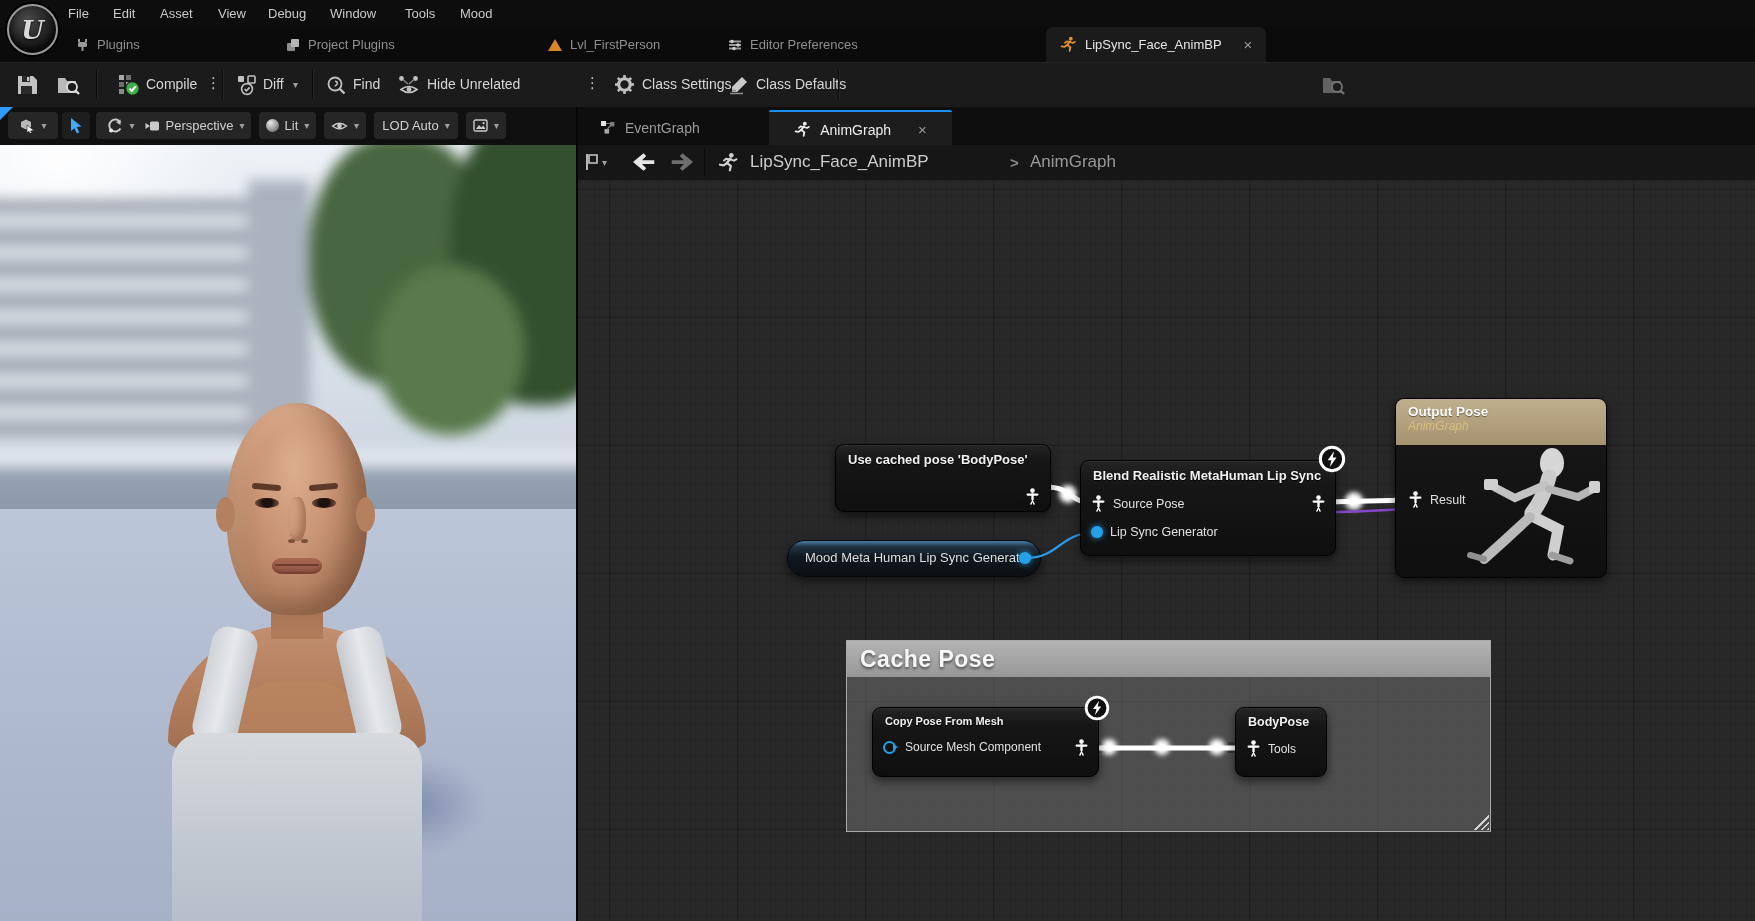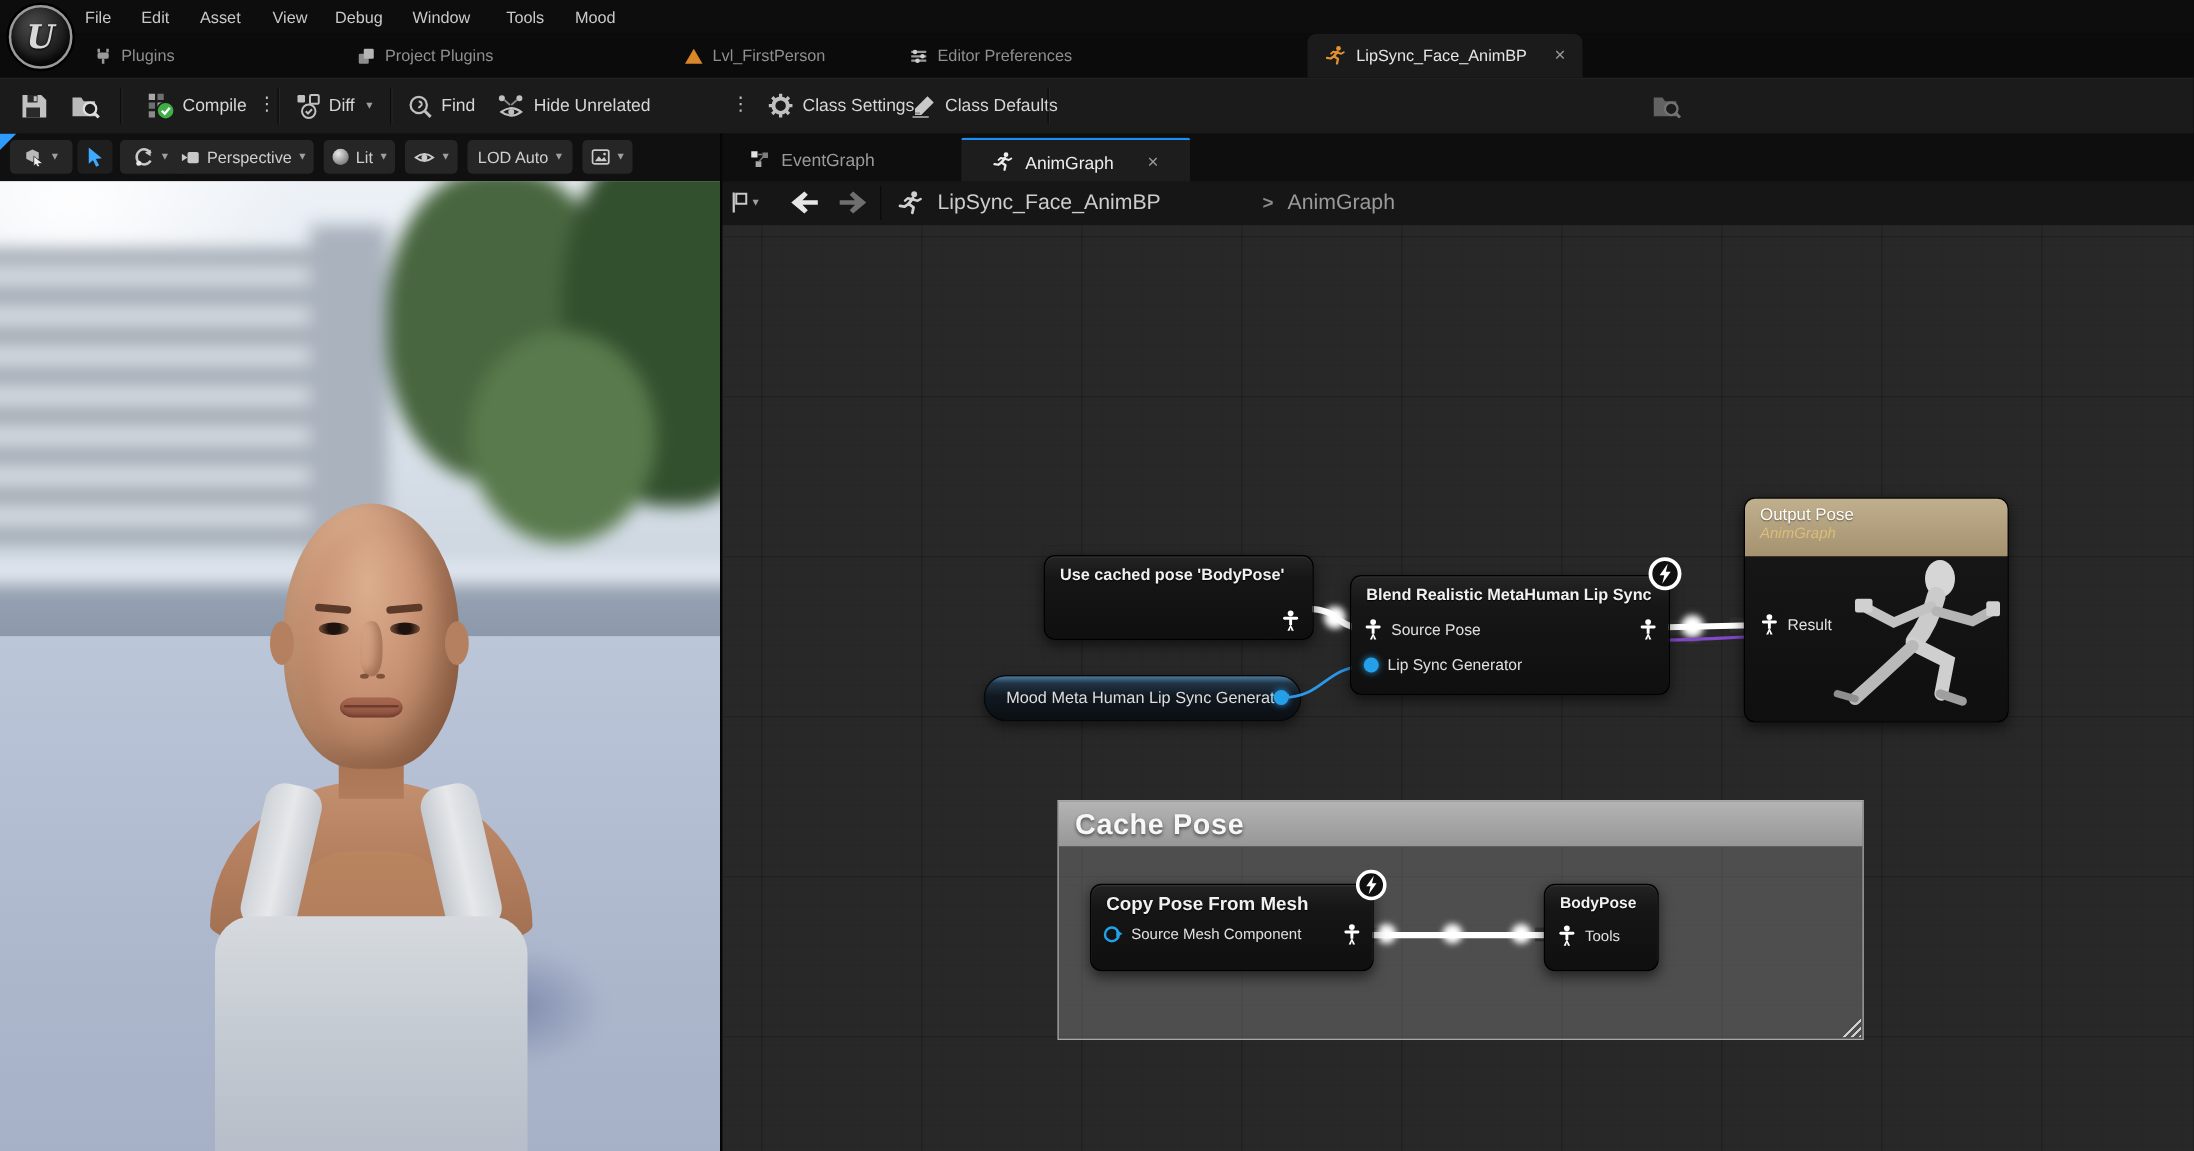--- a/index.html
+++ b/index.html
@@ -129,21 +129,21 @@
   .ntitle{padding:7px 12px 3px;font-size:13px;font-weight:bold;color:#f1f1f1;text-shadow:0 1px 1px #000;white-space:nowrap;}
   .prow{position:absolute;display:flex;align-items:center;gap:7px;font-size:12.5px;color:#e0e0e0;white-space:nowrap;}
   .pin-person{width:15px;height:17px;color:#fff;}
   .pin-circle{width:12px;height:12px;border-radius:50%;background:#23a0e8;box-shadow:0 0 6px rgba(42,160,232,.9);}
   .pin-hollow{width:9px;height:9px;border-radius:50%;border:2.5px solid #23a0e8;}
   .pin-arrow{width:0;height:0;border-top:3.5px solid transparent;border-bottom:3.5px solid transparent;border-left:5px solid #23a0e8;margin-left:-3px;}
   #n-mood{border-radius:18px;background:linear-gradient(180deg,#4a7da2 0%,#223546 16%,#111820 45%,#0b0f13 100%);
     border:1px solid #05070a;box-shadow:0 4px 9px rgba(0,0,0,.5);}
   #n-output .ohdr{height:41px;border-radius:8px 8px 0 0;background:linear-gradient(180deg,#c0af8d 0%,#a69370 70%,#97856312 100%);
     background:linear-gradient(180deg,#c0af8d 0%,#a5926f 100%);padding:5px 12px 0;}
-  .ohdr-t{font-size:13.5px;font-weight:normal;color:#fff;text-shadow:0 1px 1px rgba(60,50,30,.7);}
+  .ohdr-t{font-size:13.5px;font-weight:bold;color:#fff;text-shadow:0 1px 1px rgba(60,50,30,.7);}
   .ohdr-s{font-size:12px;font-style:italic;color:#d9be7d;margin-top:0px;}
   
   #n-comment{position:absolute;border:1px solid #a8a8a8;background:rgba(158,158,158,.33);}
   #n-comment .chdr{height:36px;background:linear-gradient(180deg,#b4b4b4,#979797);
     font-size:23px;font-weight:bold;color:#f7f7f7;text-shadow:0 2px 3px rgba(0,0,0,.55);
     padding-left:13px;line-height:36px;letter-spacing:.5px;}
   #c-resize{position:absolute;right:1px;bottom:1px;width:16px;height:16px;
     background:repeating-linear-gradient(135deg,transparent 0 3px,#d0d0d0 3px 4.5px);
     clip-path:polygon(100% 0,100% 100%,0 100%);}
   .badge{position:absolute;z-index:30;}
@@ -552,21 +552,21 @@
           <rect x="137" y="38" width="11" height="12" rx="2" fill="#d0d0d0"></rect>
           <rect x="32" y="36" width="14" height="11" rx="2" fill="#d0d0d0"></rect>
           <path d="M78 72 L106 86 L101 112" stroke="#cfcfcf" stroke-width="11"></path>
           <path d="M100 112 L118 118" stroke="#9e9e9e" stroke-width="7"></path>
           <path d="M78 74 L52 98 L32 116" stroke="#b9b9b9" stroke-width="10"></path>
           <path d="M32 116 L18 112" stroke="#8f8f8f" stroke-width="6"></path>
         </svg>
       </div>
 
       <div class="gnode" style="left:294px;top:527px;width:225px;height:68px">
-        <div class="ntitle" style="font-size:15px">Copy Pose From Mesh</div>
+        <div class="ntitle" style="font-size:11px">Copy Pose From Mesh</div>
         <div class="prow" style="left:10px;top:32px;font-size:12px">
           <span style="display:flex;align-items:center">
               <span class="pin-hollow"></span>
               <span class="pin-arrow"></span>
             </span>
           <span>Source Mesh Component</span>
         </div>
         <svg class="pin-person" style="position:absolute;right:9px;top:31px" viewBox="0 0 14 17" fill="#fff">
             <use href="#icon-person-def"></use>
           </svg>

